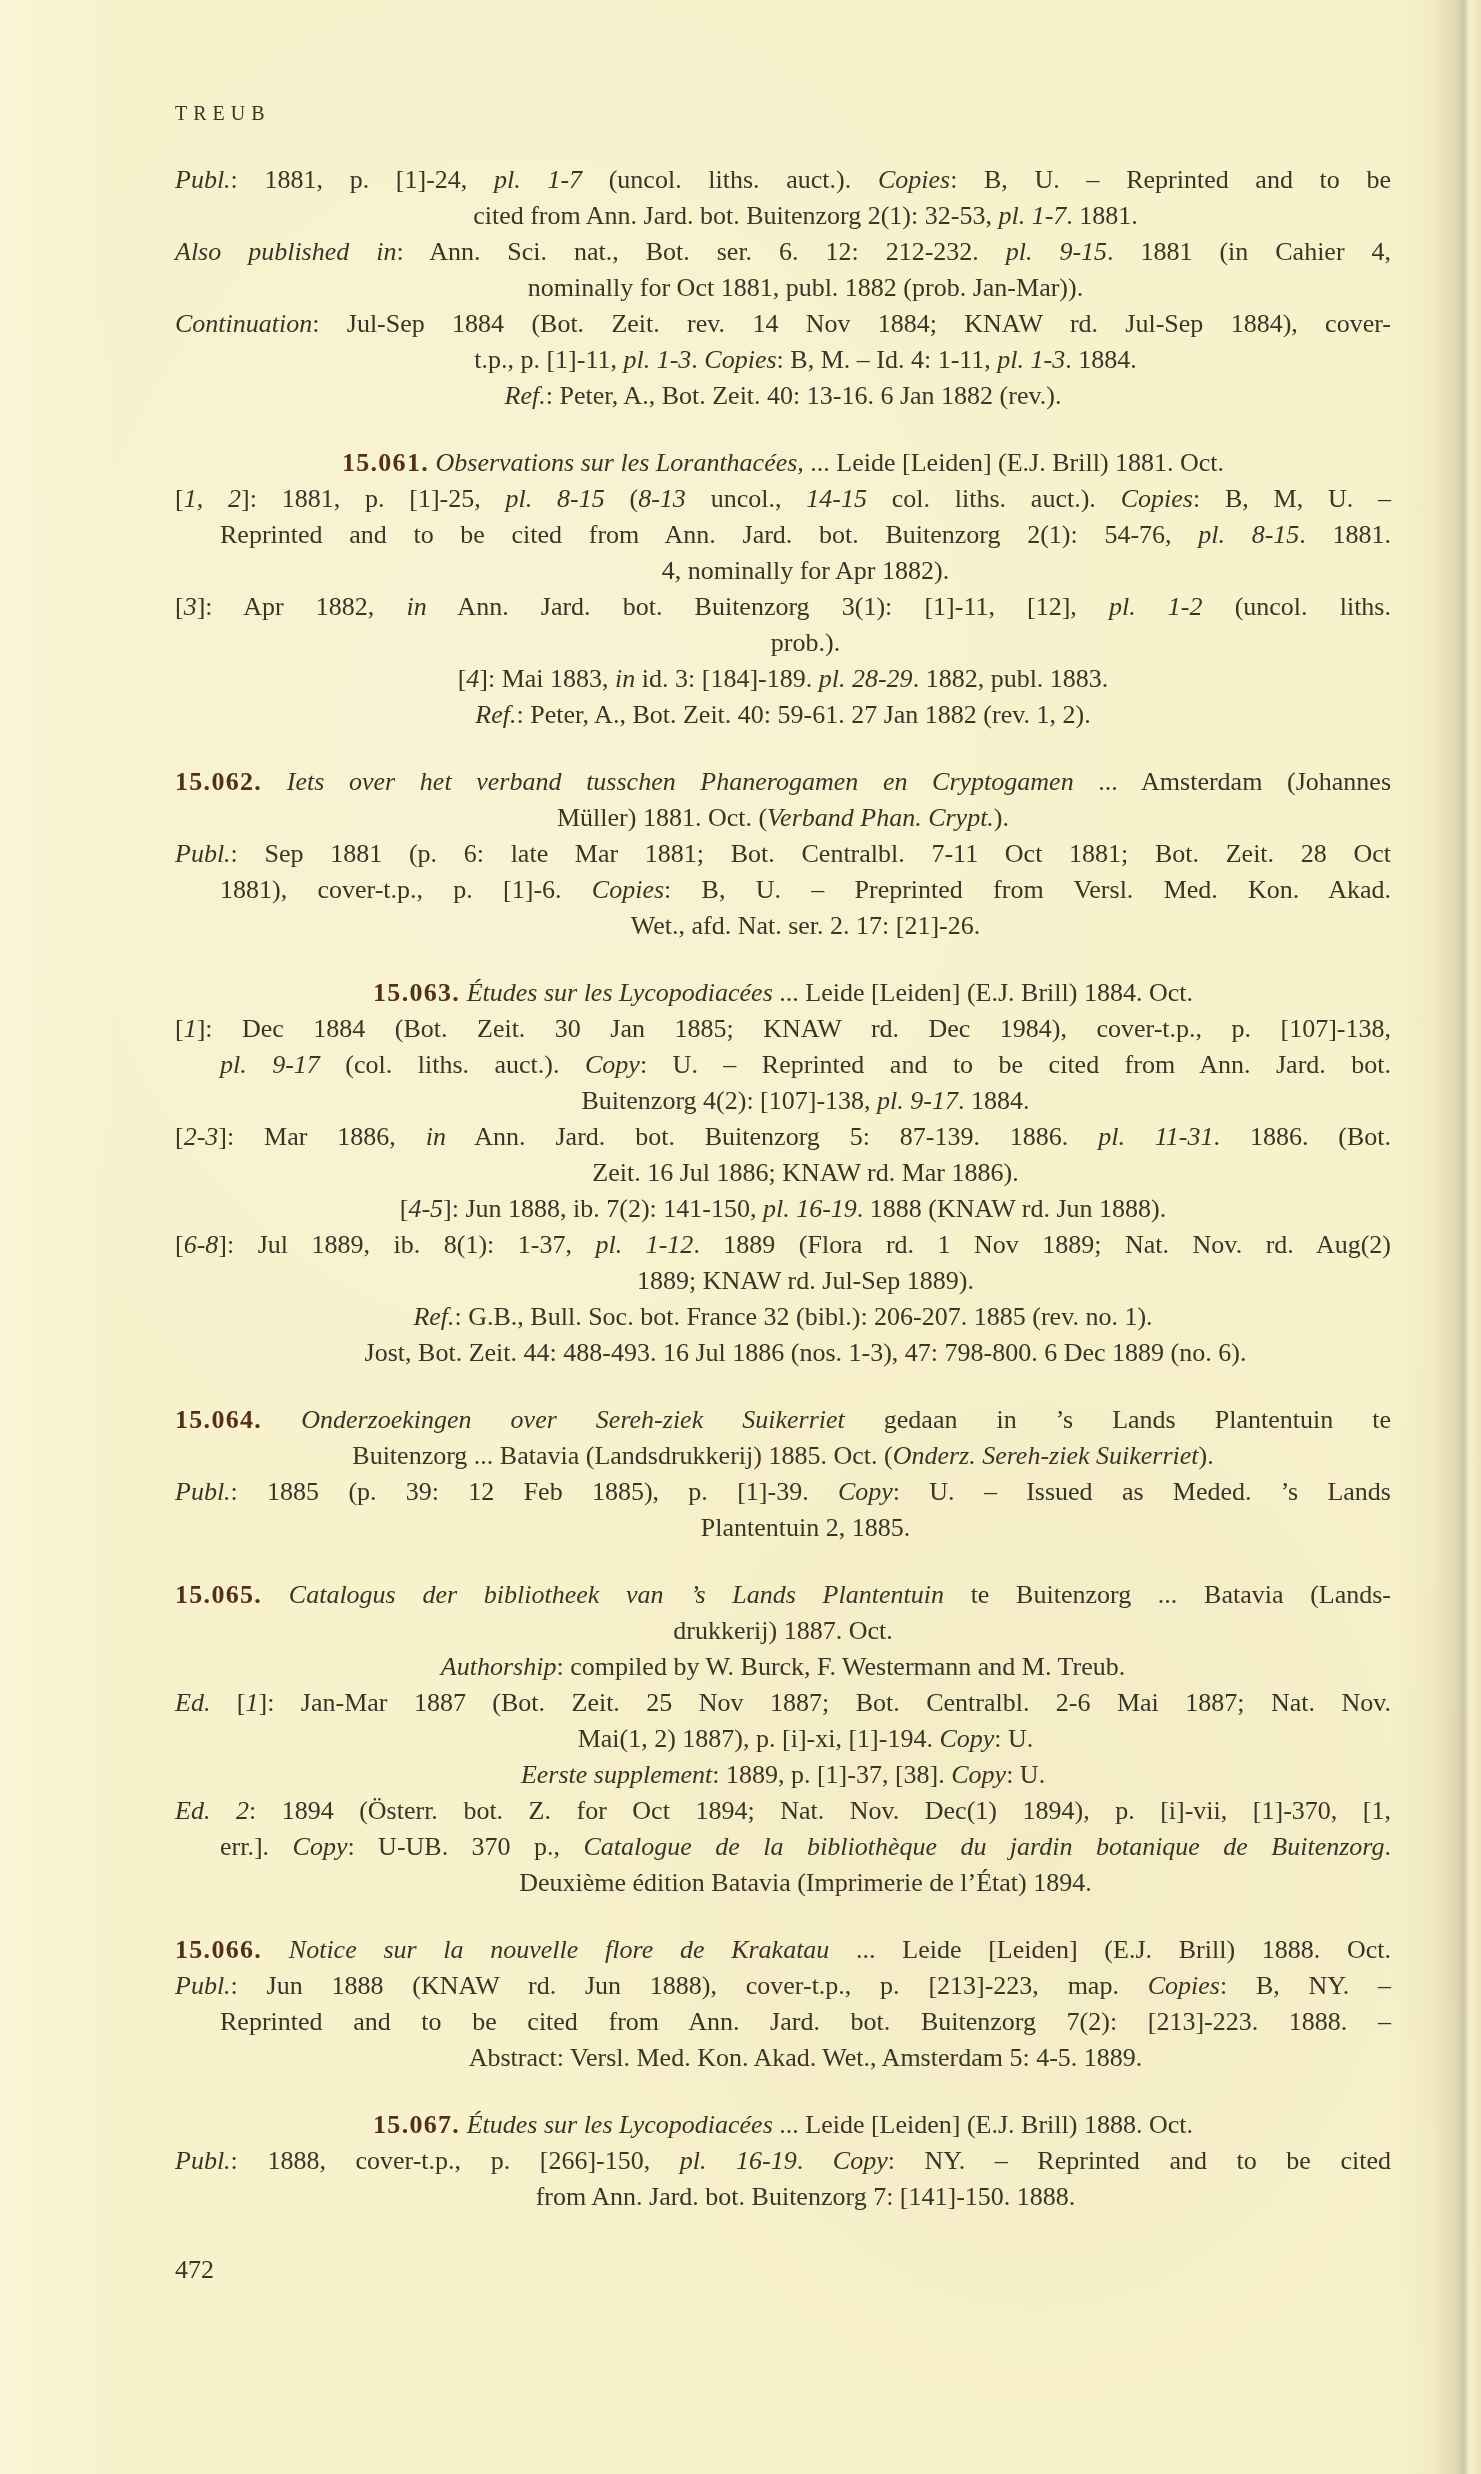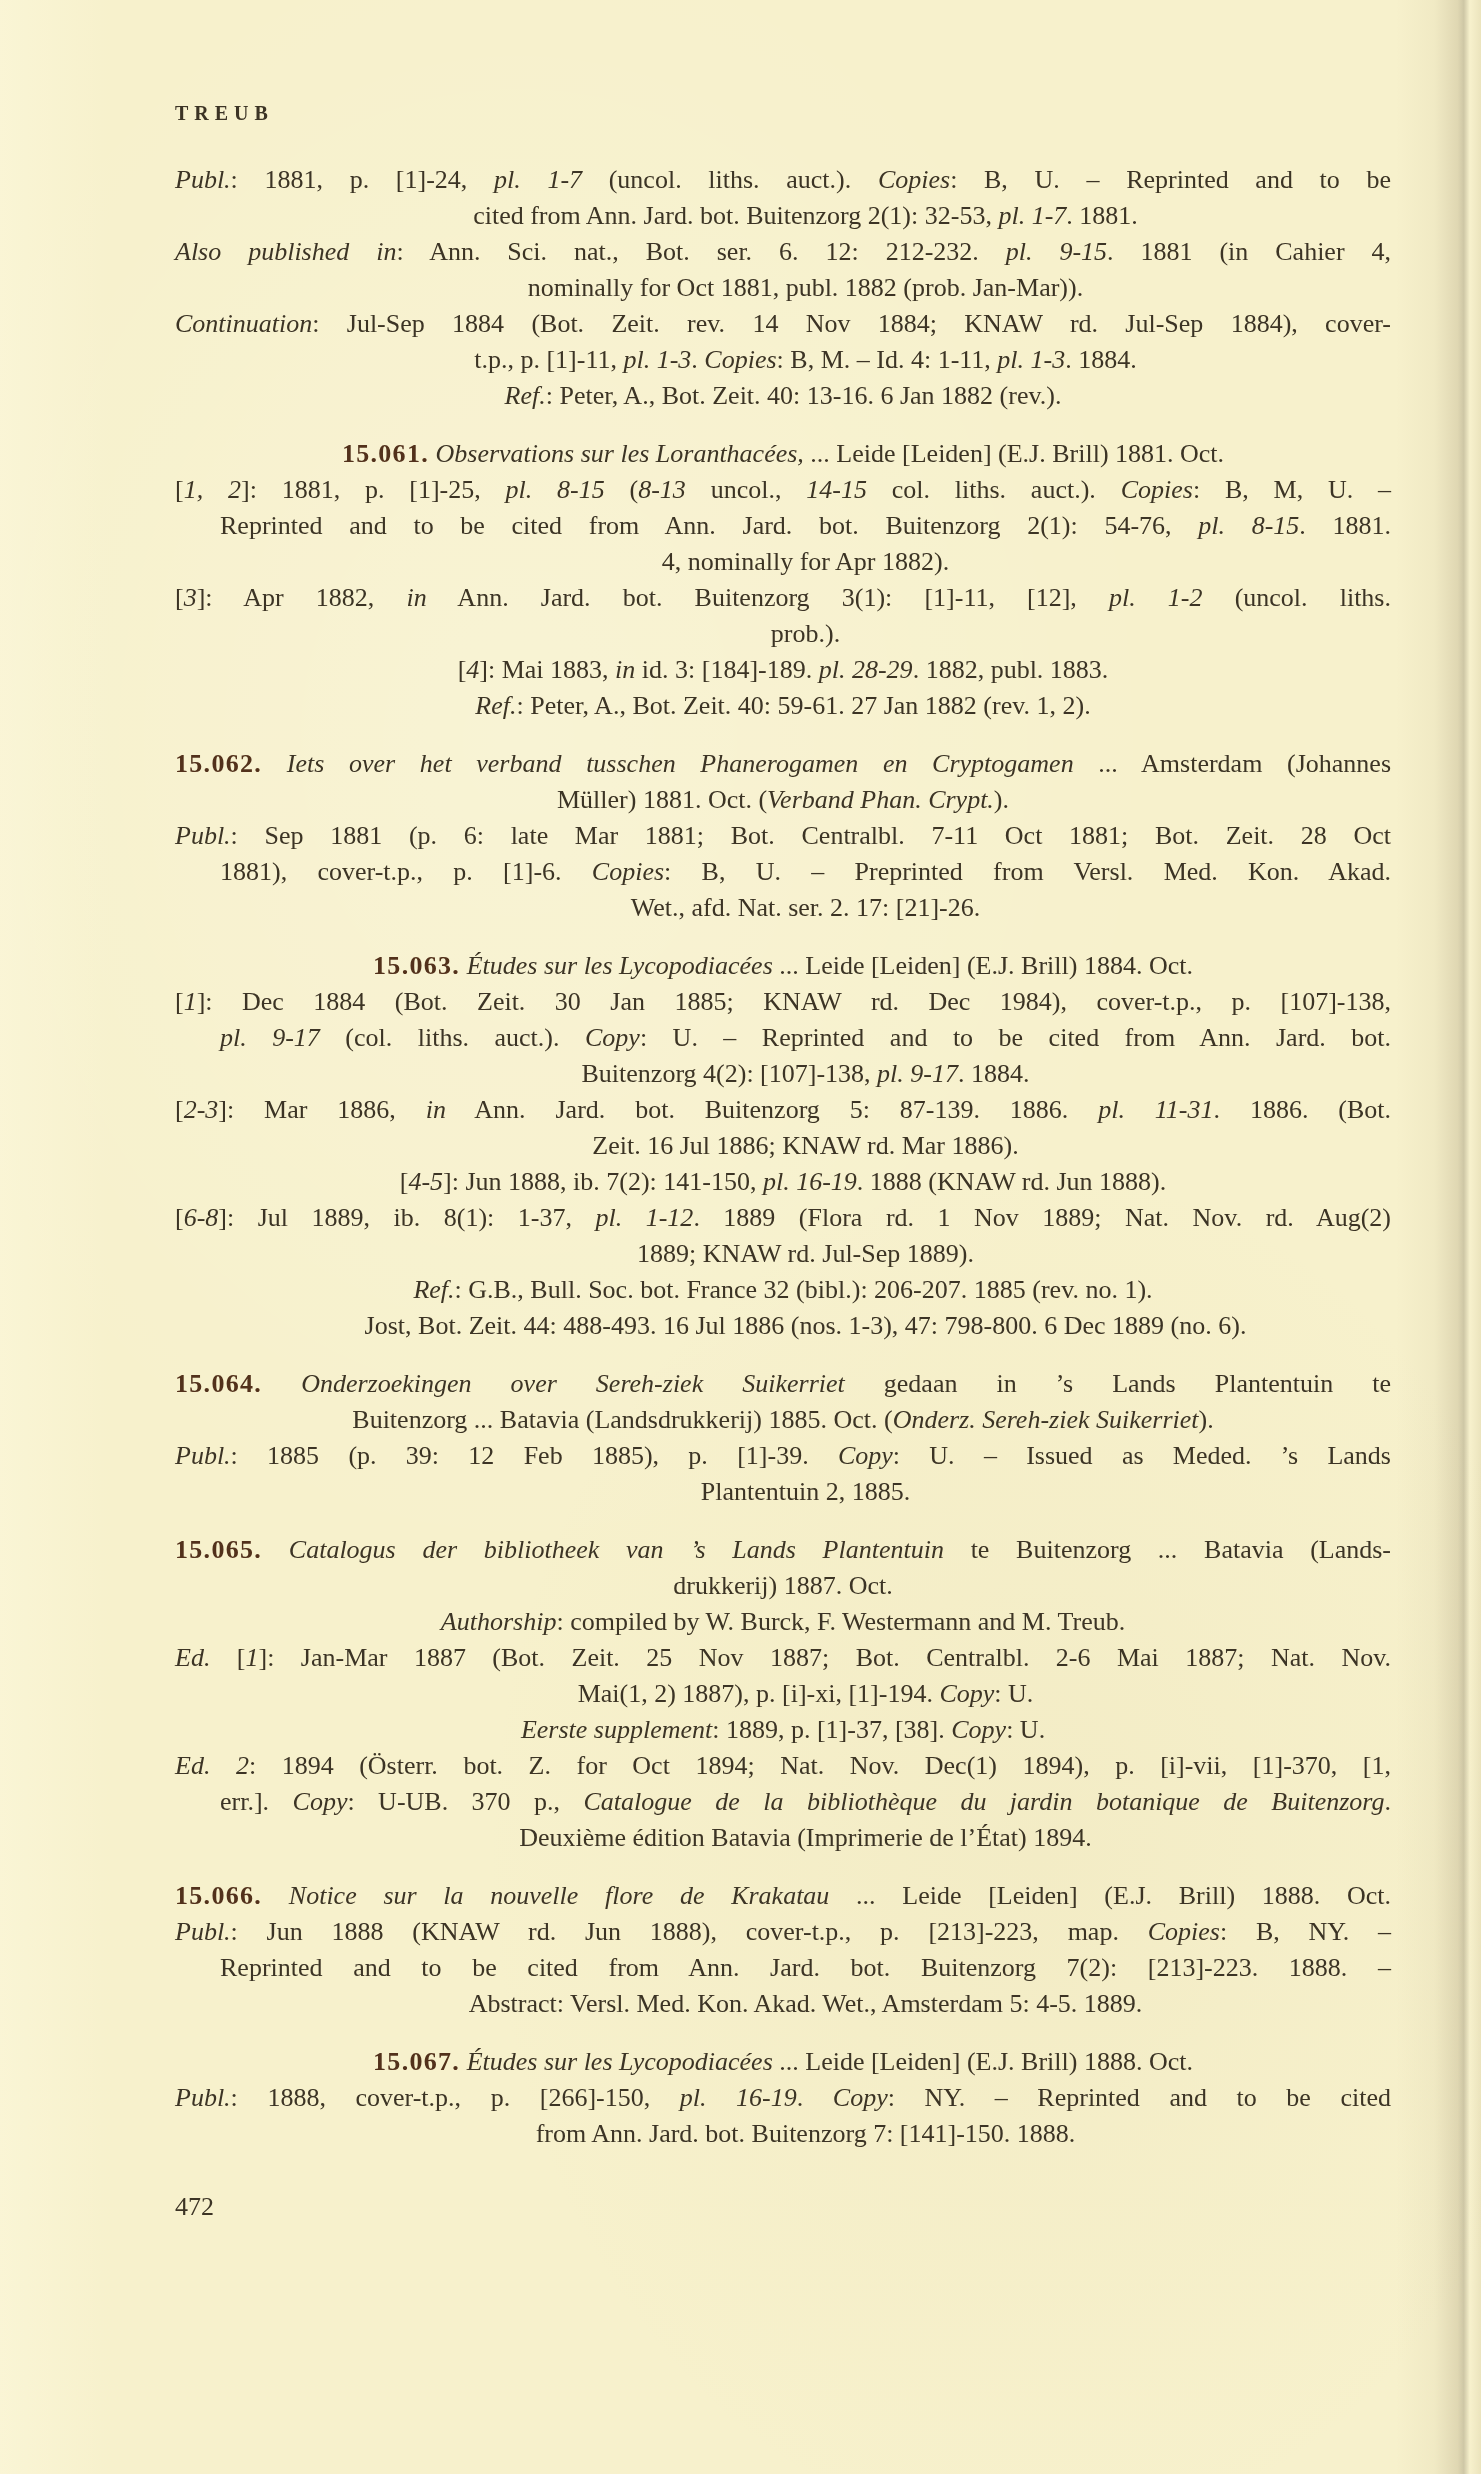--- a/index.html
+++ b/index.html
@@ -45,27 +45,27 @@
     background: linear-gradient(to right, rgba(255,252,230,0.35), rgba(255,252,230,0));
     pointer-events: none;
   }
   .content {
     position: relative;
     padding: 103px 91px 0 175px;
     color: var(--ink);
   }
   .running-head {
     font-size: 20px;
-    font-weight: 700;
+    font-weight: 400;
     letter-spacing: 6px;
     line-height: 21.3px;
     margin-bottom: 38px;
     color: var(--ink);
   }
-  .block { margin-top: 22px; }
+  .block { margin-top: 31px; }
   .block:first-child { margin-top: 8px; }
   .line {
     font-size: 26px;
     line-height: 36px;
     text-align: center;
     white-space: normal;
   }
   .line.just {
     text-align: justify;
     text-align-last: justify;

